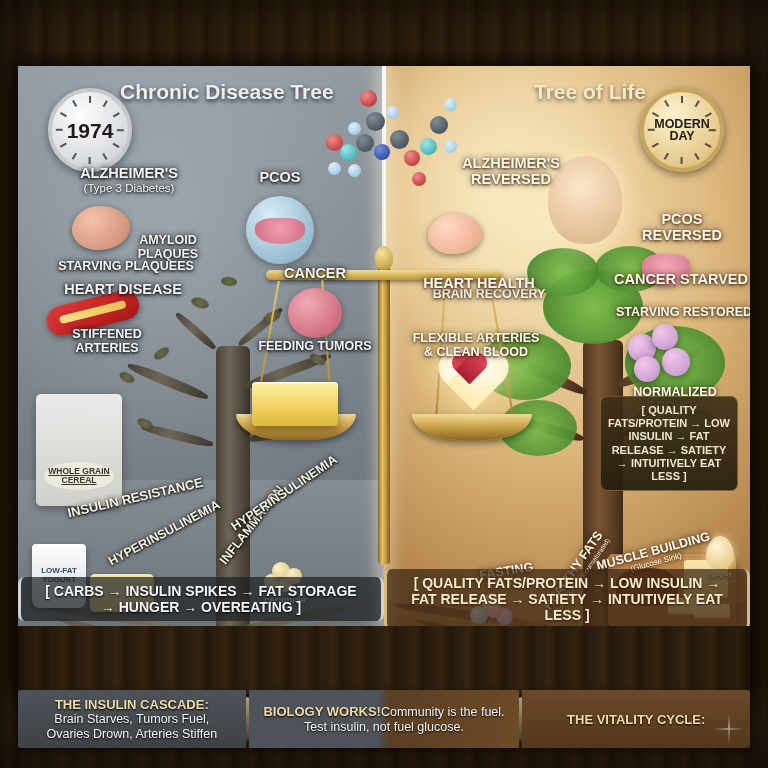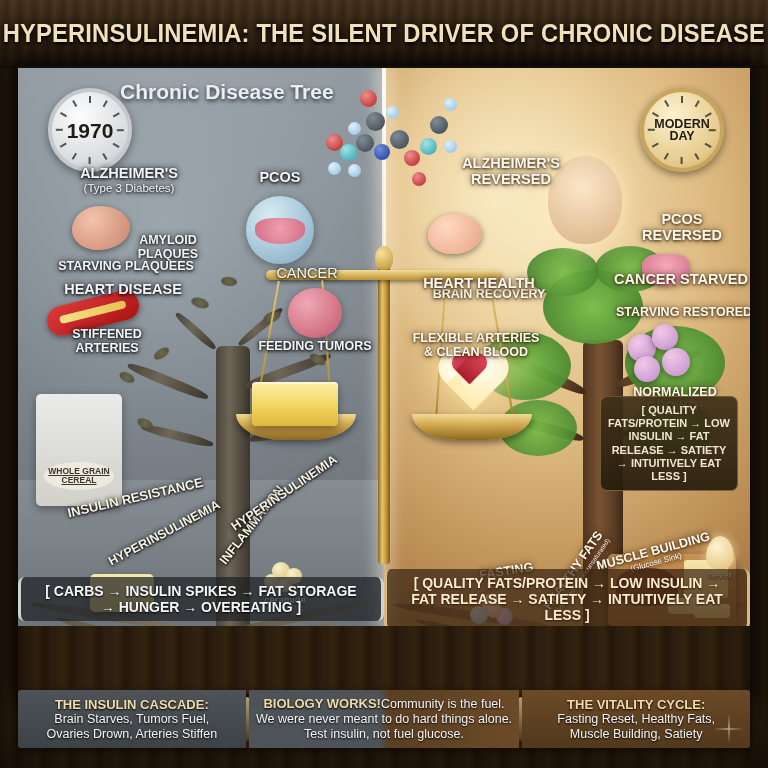--- a/index.html
+++ b/index.html
@@ -226,49 +226,47 @@
   .sparkle::after{width:30px;height:5px;margin:-2.5px 0 0 -15px;
     clip-path:polygon(0 50%,45% 35%,100% 50%,45% 65%);}
 </style>
 </head>
 <body>
 
 <div id="root">
 
   <div class="frame"></div>
 
-  <div class="title-bar">
-    <div class="title">HYPERINSULINEMIA: THE SILENT DRIVER OF CHRONIC DISEASE</div>
-  </div>
 
   <div class="scene">
 
     <div class="half left-half"></div>
     <div class="half right-half"></div>
     <div class="ground-l"></div>
     <div class="ground-r"></div>
 
     <div class="scene-title title-left">Chronic Disease Tree</div>
+    <div class="scene-title title-right">Tree of Life</div>
 
     <div class="clock clock-1977">
       <div class="ticks">
         <i style="transform:rotate(0deg)"></i>
           <i style="transform:rotate(30deg)"></i>
         <i style="transform:rotate(60deg)"></i>
           <i style="transform:rotate(90deg)"></i>
         <i style="transform:rotate(120deg)"></i>
           <i style="transform:rotate(150deg)"></i>
         <i style="transform:rotate(180deg)"></i>
           <i style="transform:rotate(210deg)"></i>
         <i style="transform:rotate(240deg)"></i>
           <i style="transform:rotate(270deg)"></i>
         <i style="transform:rotate(300deg)"></i>
           <i style="transform:rotate(330deg)"></i>
       </div>
-      <div class="clock-label">1970</div>
+      <div class="clock-label">1974</div>
     </div>
 
     <div class="clock clock-modern">
       <div class="ticks">
         <i style="transform:rotate(0deg)"></i>
           <i style="transform:rotate(30deg)"></i>
         <i style="transform:rotate(60deg)"></i>
           <i style="transform:rotate(90deg)"></i>
         <i style="transform:rotate(120deg)"></i>
           <i style="transform:rotate(150deg)"></i>
@@ -355,20 +353,24 @@
     <div class="ico uterus uterus-bad" style="left:228px;top:130px;width:68px;height:68px;">
       <div style="position:absolute;left:9px;top:22px;width:50px;height:26px;
                   background:radial-gradient(circle at 50% 40%,#f09fae,#cf6a83);border-radius:40% 40% 55% 55%;"></div>
     </div>
     <div class="ico tumor tumor-bad" style="left:270px;top:222px;width:54px;height:50px;"></div>
 
     <div class="ico cereal" style="left:18px;top:328px;width:86px;height:112px;">
       <div class="pkg-txt pre" style="white-space: pre-line; text-decoration: underline;">WHOLE GRAIN
 CEREAL</div>
     </div>
+    <div class="ico tub" style="left:14px;top:478px;width:54px;height:64px;">
+      <div class="tub-txt pre" style="white-space: pre-line;">LOW-FAT
+YOGURT</div>
+    </div>
     <div class="ico marg" style="left:72px;top:508px;width:64px;height:38px;"></div>
 
     <div class="ketone" style="left:244px;top:492px;">
       <div class="blob-cluster" style="position:relative;width:46px;height:36px;">
         <span style="left:10px;top:4px;width:18px;height:18px;background:radial-gradient(circle at 35% 30%,#fbf0c8,#d9bf7a);"></span>
         <span style="left:24px;top:10px;width:16px;height:16px;background:radial-gradient(circle at 35% 30%,#fbf0c8,#d9bf7a);"></span>
         <span style="left:2px;top:16px;width:15px;height:15px;background:radial-gradient(circle at 35% 30%,#fbf0c8,#d9bf7a);"></span>
         <span style="left:16px;top:20px;width:14px;height:14px;background:radial-gradient(circle at 35% 30%,#fbf0c8,#d9bf7a);"></span>
       </div>
       <div class="ceramide-txt">ceramide</div>
@@ -435,21 +437,21 @@
       <span class="big">ALZHEIMER'S</span>
       <span class="sub" style="font-size:11.5px;">(Type 3 Diabetes)</span>
     </div>
     <div class="lbl lbl-dark lbl-md pre" style="left: 108px; top: 168px; width: 84px; font-weight: bold; white-space: pre-line;">AMYLOID
 PLAQUES</div>
     <div class="lbl lbl-dark lbl-md" style="left:28px;top:194px;width:160px;font-weight:bold;">STARVING PLAQUEES</div>
     <div class="lbl lbl-dark lbl-lg" style="left:30px;top:216px;width:150px;font-weight:bold;">HEART DISEASE</div>
     <div class="lbl lbl-dark lbl-md pre" style="left: 34px; top: 262px; width: 110px; font-weight: bold; white-space: pre-line;">STIFFENED
 ARTERIES</div>
     <div class="lbl lbl-dark lbl-lg" style="left:226px;top:104px;width:72px;font-weight:bold;">PCOS</div>
-    <div class="lbl lbl-dark lbl-lg" style="left:240px;top:200px;width:98px;font-weight:normal;">CANCER</div>
+    <div class="lbl lbl-dark lbl-lg" style="left:248px;top:200px;width:98px;font-weight:bold;">CANCER</div>
     <div class="lbl lbl-dark lbl-md" style="left:230px;top:274px;width:134px;font-weight:bold;">FEEDING TUMORS</div>
 
     <div class="rootlbl dark" style="left:48px;top:424px;font-size:13px;transform:rotate(-13deg);">INSULIN RESISTANCE</div>
     <div class="rootlbl dark" style="left:84px;top:460px;font-size:12.5px;transform:rotate(-28deg);">HYPERINSULINEMIA</div>
     <div class="rootlbl dark" style="left:186px;top:452px;font-size:12.5px;transform:rotate(-52deg);">INFLAMMATION</div>
     <div class="rootlbl dark" style="left:204px;top:420px;font-size:12.5px;transform:rotate(-34deg);">HYPERINSULINEMIA</div>
 
     <div class="lbl lbl-light lbl-lg pre" style="left: 422px; top: 90px; width: 142px; font-weight: bold; white-space: pre-line;">ALZHEIMER'S
 REVERSED</div>
     <div class="lbl lbl-light lbl-md" style="left:398px;top:222px;width:146px;font-weight:bold;">BRAIN RECOVERY</div>
@@ -494,25 +496,22 @@
     <div class="fcell grey">
       <div class="head">THE INSULIN CASCADE:</div>
       <div class="body pre" style="white-space: pre-line;">Brain Starves, Tumors Fuel,
 Ovaries Drown, Arteries Stiffen</div>
     </div>
     <div class="fdiv"></div>
     <div class="fcell mid" style="flex:1.2;">
       <div class="body">
         <span class="inline-head">BIOLOGY WORKS!</span><span>Community is the fuel.</span>
       </div>
-      <div class="body">We were never meant to do hard things alone.</div>
       <div class="body">Test insulin, not fuel glucose.</div>
     </div>
     <div class="fdiv"></div>
     <div class="fcell brown">
       <div class="head">THE VITALITY CYCLE:</div>
-      <div class="body pre" style="white-space: pre-line;">Fasting Reset, Healthy Fats,
-Muscle Building, Satiety</div>
       <div class="sparkle"></div>
     </div>
   </div>
 
 </div>
 
 </body></html>

